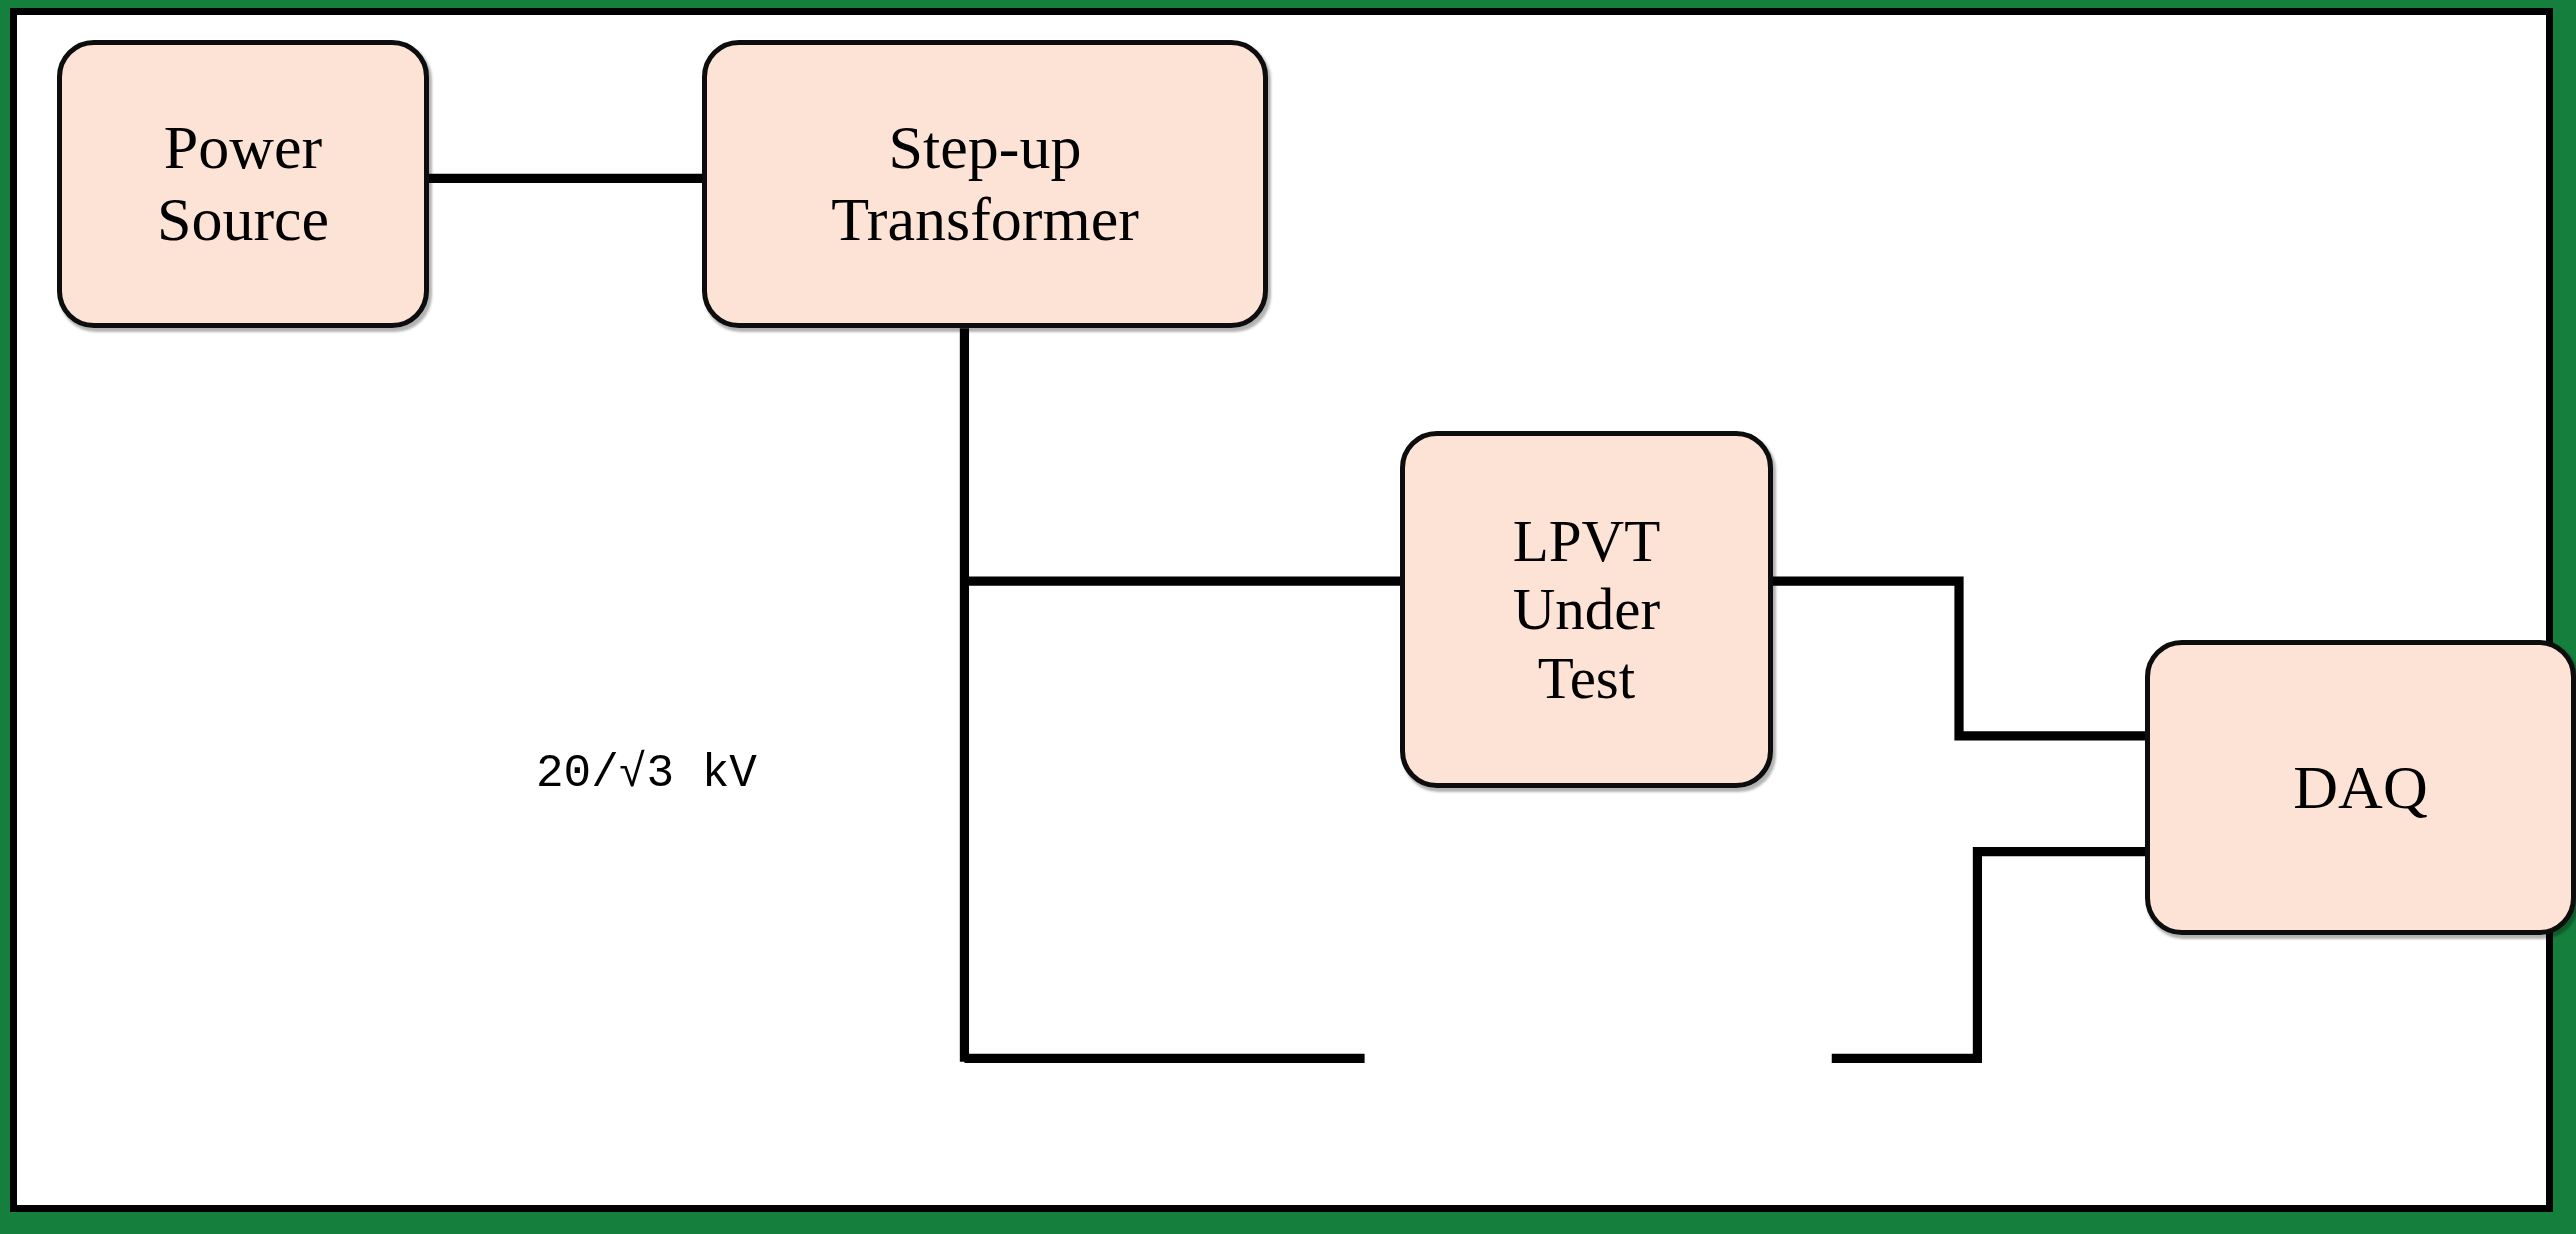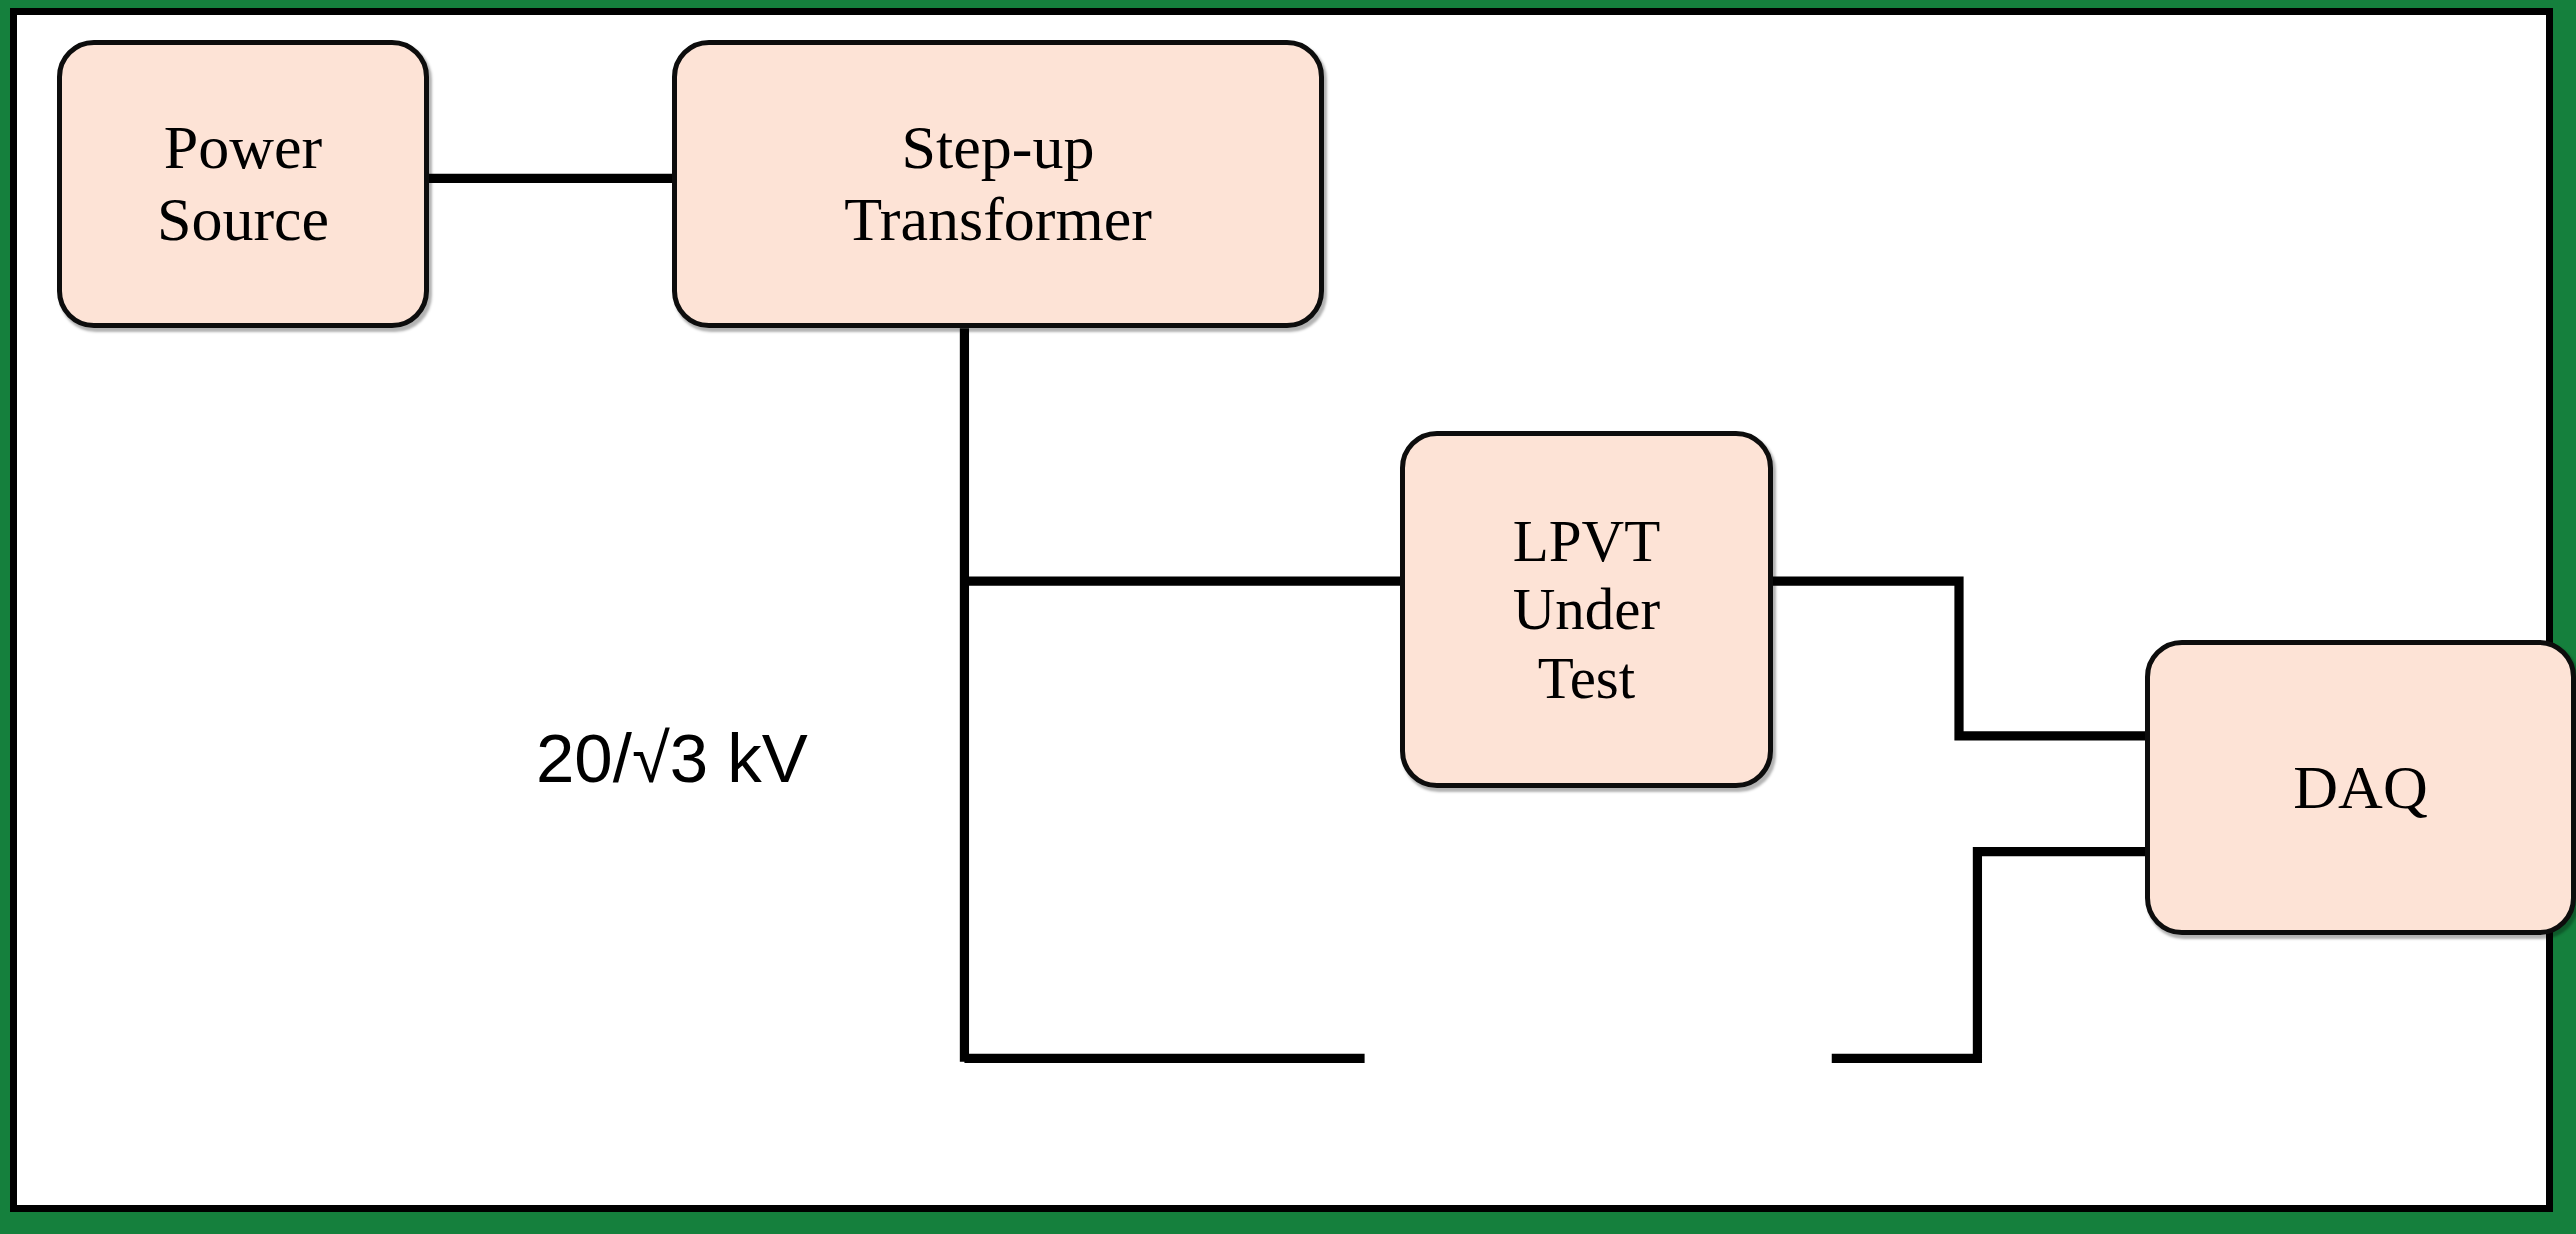--- a/index.html
+++ b/index.html
@@ -45,32 +45,32 @@
     justify-content: center;
     text-align: center;
     color: #000000;
     font-family: "Liberation Serif", "DejaVu Serif", serif;
     line-height: 1.16;
     box-shadow: 2.5px 3.3px 2.5px rgba(0,0,0,0.30);
     white-space: pre-line;
     user-select: none;
   }
   #node-power-source   { left: 57px;   top: 40px;   width: 372px;  height: 288px;  font-size: 62px; }
-  #node-step-up        { left: 672px;  top: 40px;   width: 652px;  height: 288px;  font-size: 62px; }
+  #node-step-up        { left: 702px;  top: 40px;   width: 566px;  height: 288px;  font-size: 62px; }
   #node-lpvt           { left: 1400px; top: 431px;  width: 373px;  height: 357px;  font-size: 59px; }
   #node-reference-vt   { left: 1361px; top: 894px; width: 474px;  height: 295px;  font-size: 60px; }
   #node-daq            { left: 2145px; top: 640px;  width: 431px;  height: 295px;  font-size: 62px; }
 
   #voltage-label {
     position: absolute;
     left: 536px;
-    top: 719px;
-    font-size: 69px;
+    top: 748px;
+    font-size: 46px;
     color: #000000;
-    font-family: Liberation Sans, sans-serif;
+    font-family: Liberation Mono, monospace;
     white-space: nowrap;
     user-select: none;
   }
 </style>
 </head>
 <body>
 
 <div id="canvas">
 
   <div id="frame"></div>

